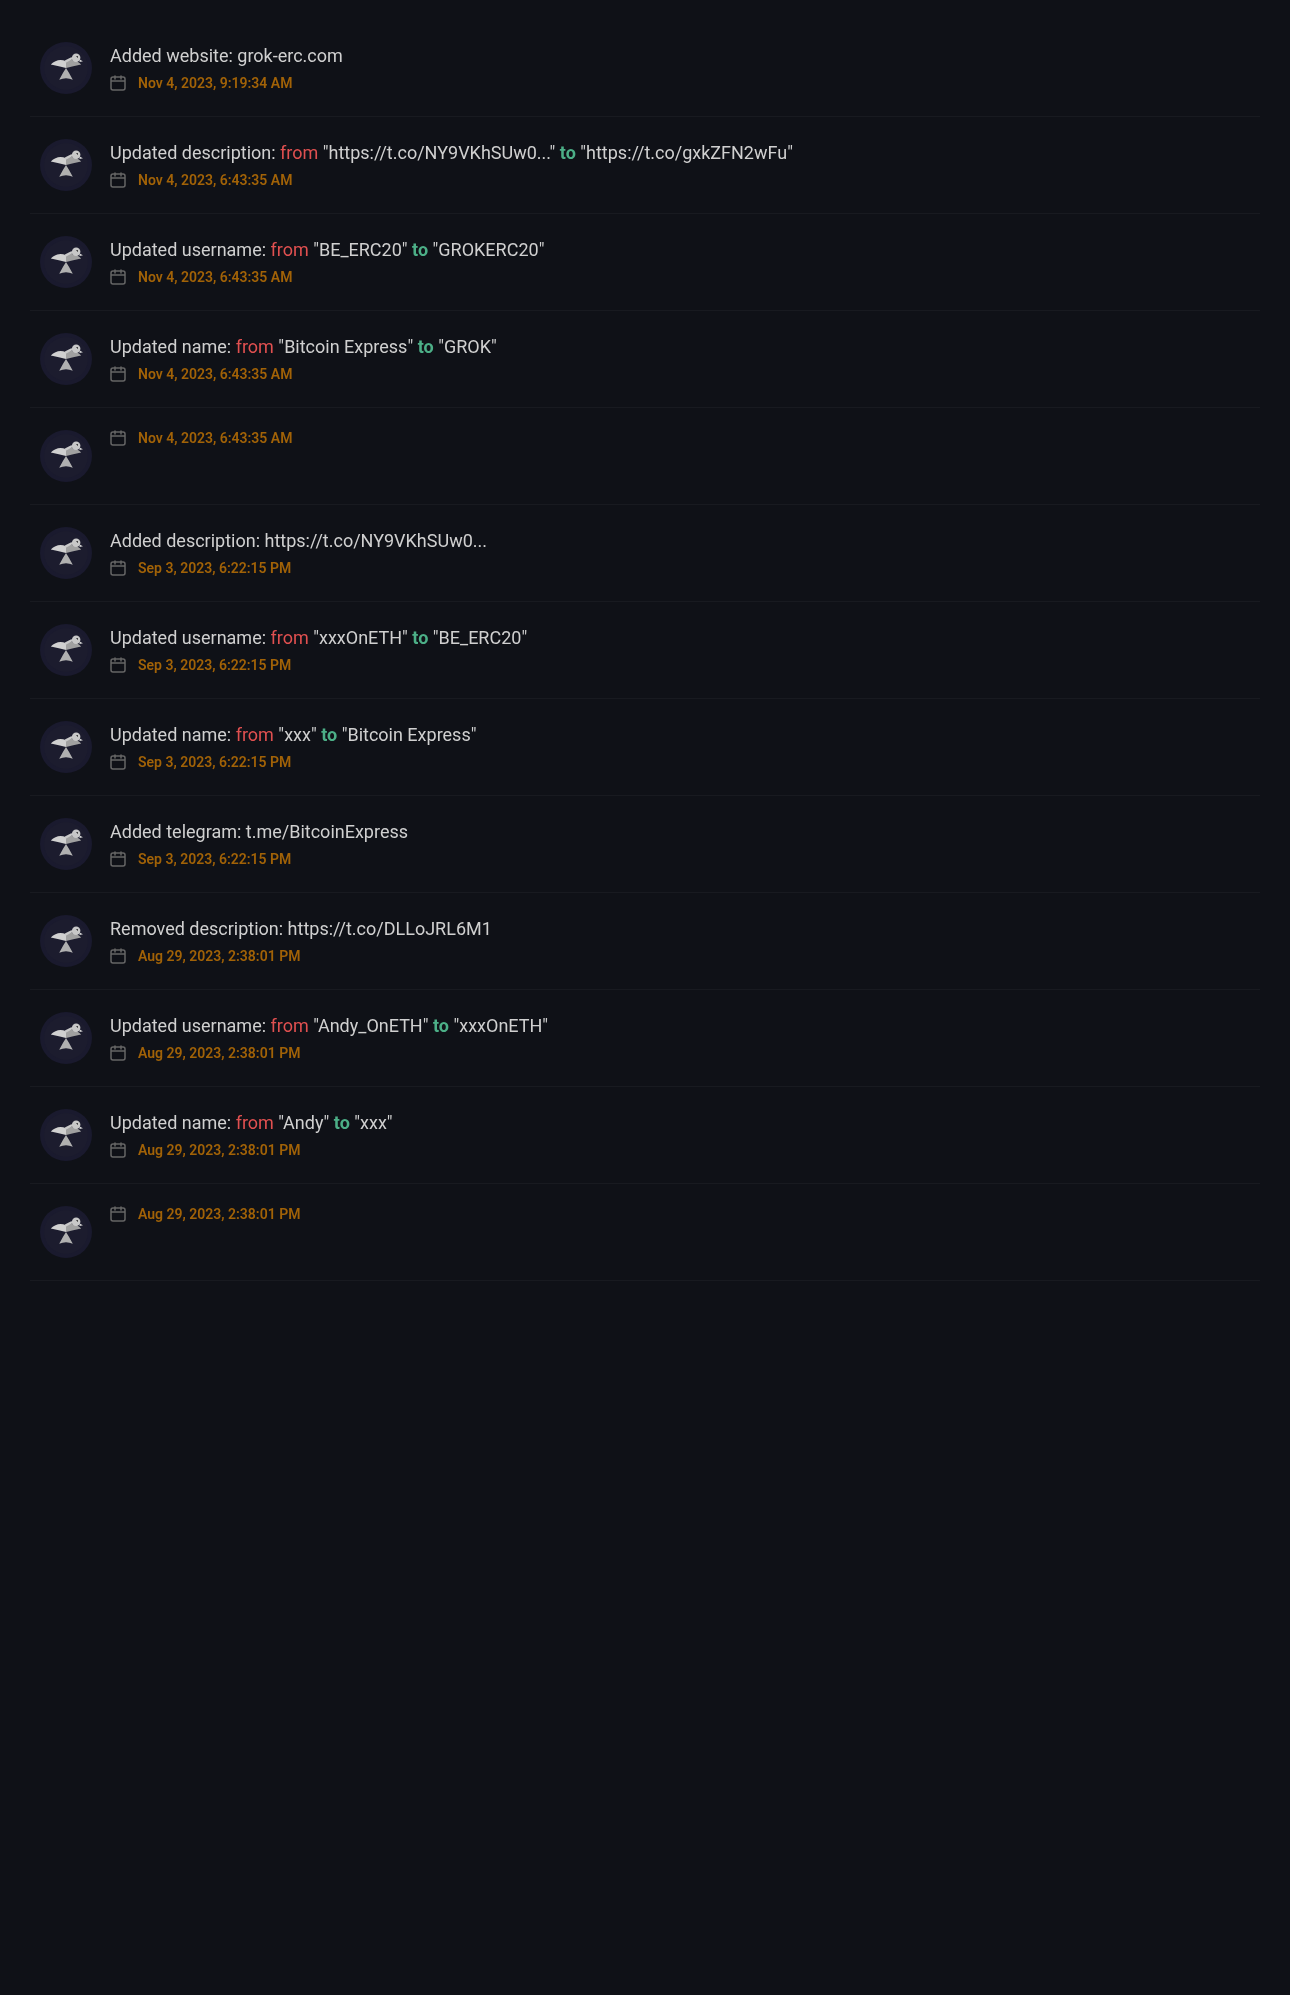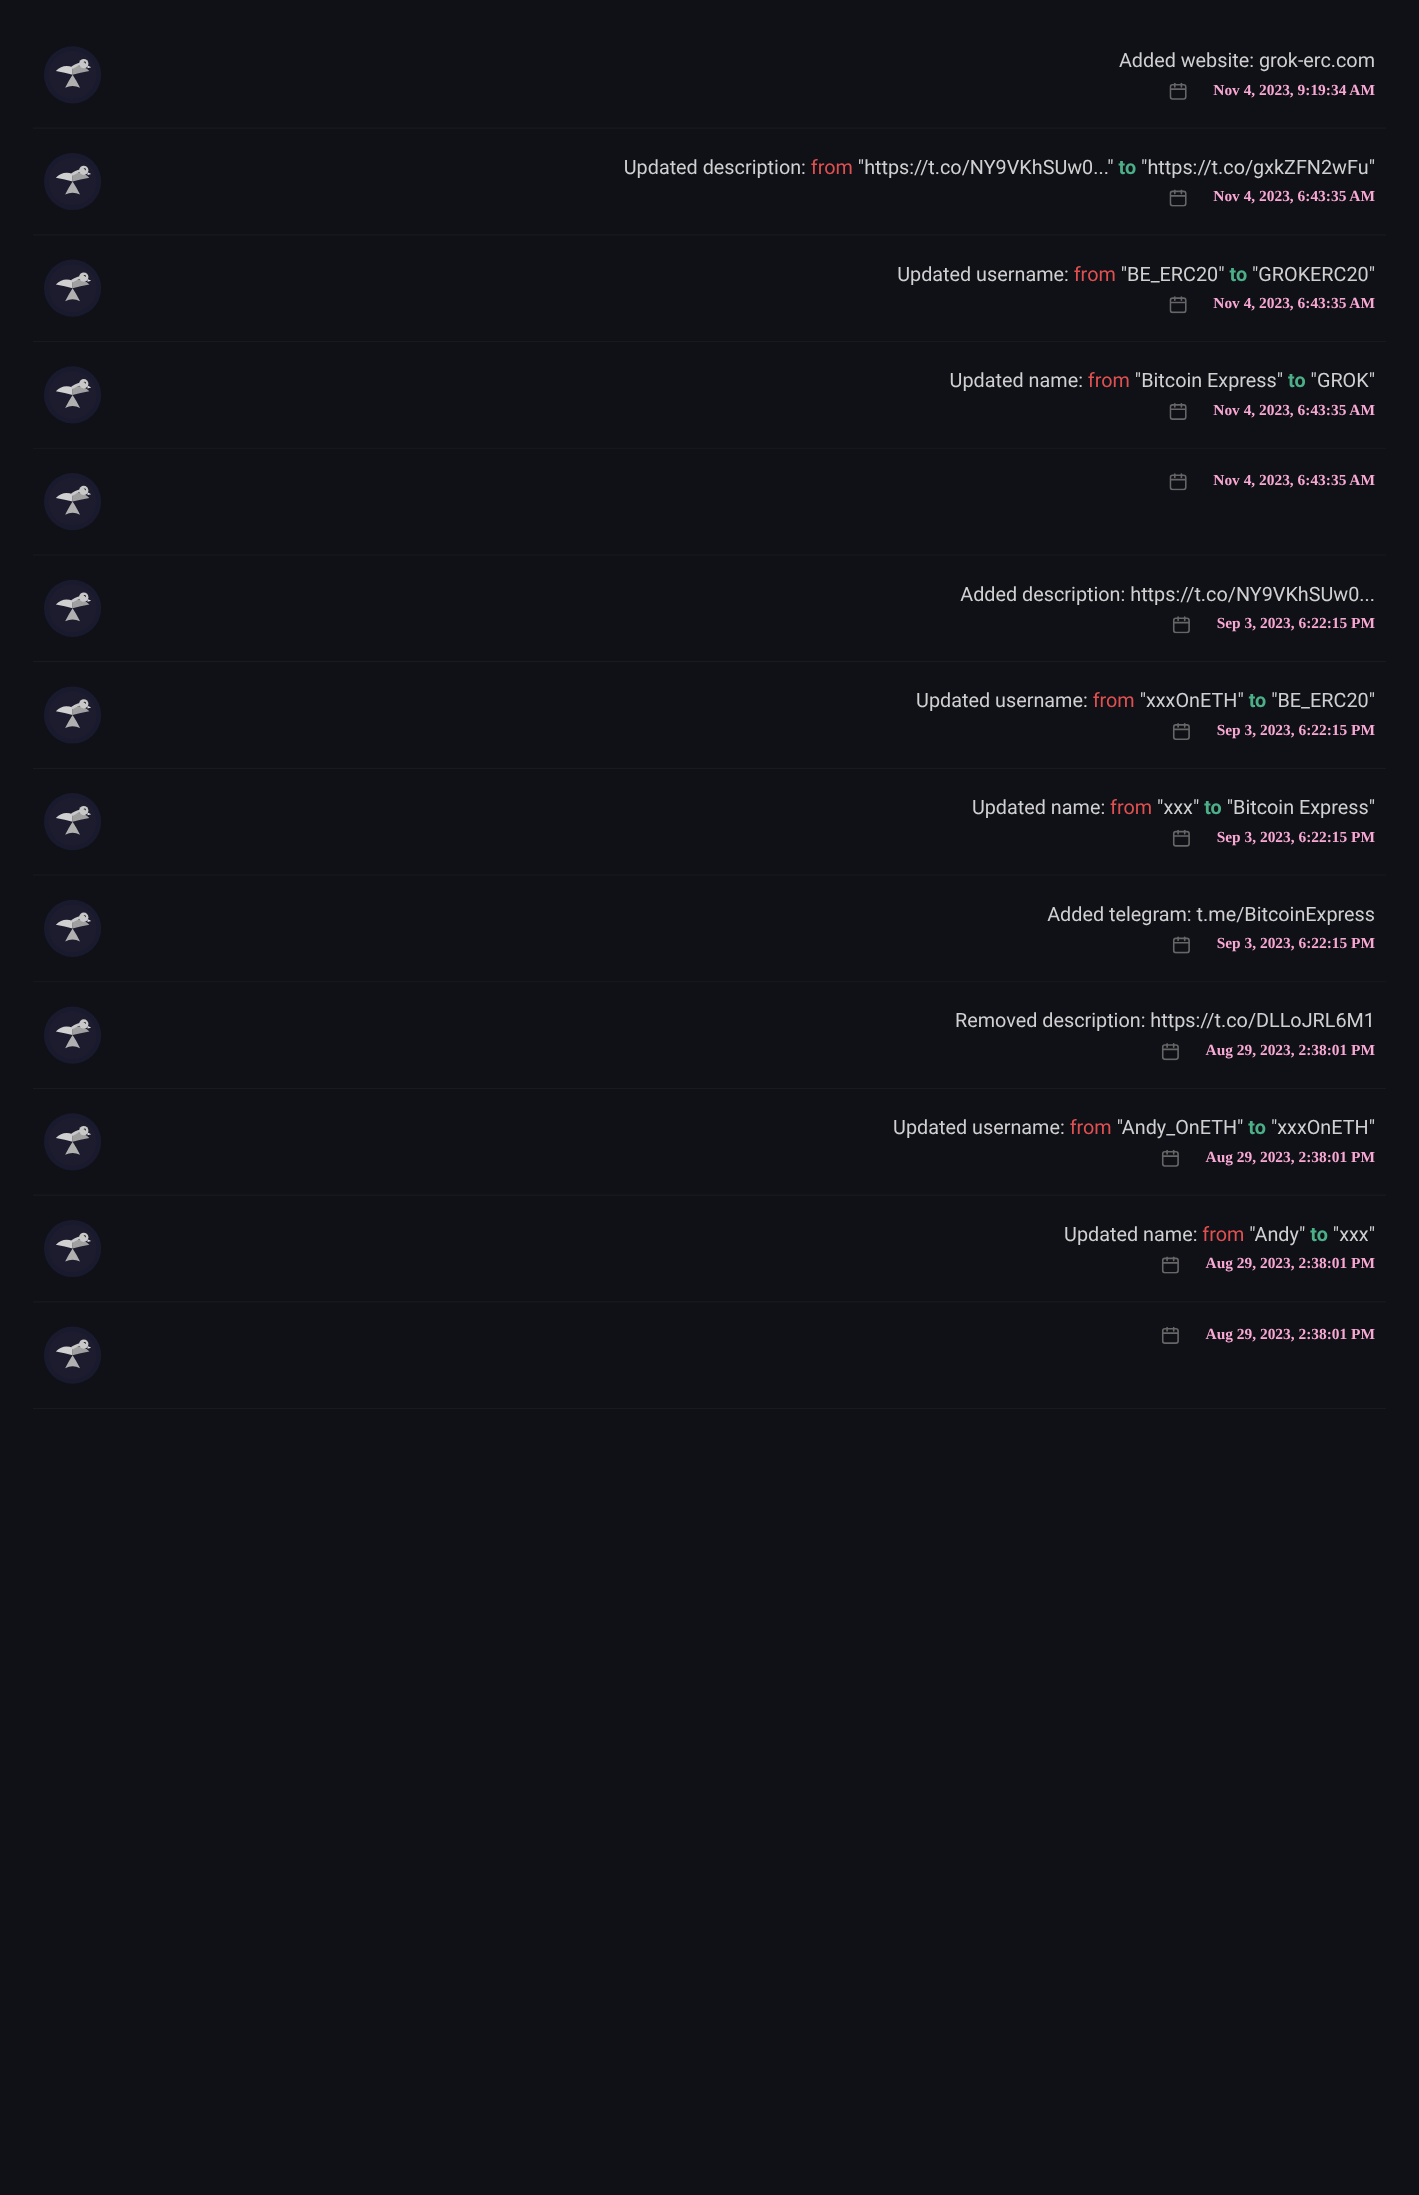--- a/index.html
+++ b/index.html
@@ -46,21 +46,20 @@
     .avatar svg {
       width: 44px;
       height: 44px;
     }
 
     .item-content {
       display: flex;
       flex-direction: column;
       gap: 6px;
       flex: 1;
-      align-items: flex-end;
     }
 
     .item-text {
       font-size: 18px;
       color: #d0d0d0;
       line-height: 1.5;
     }
 
     .item-text .keyword-from {
       color: #e05050;
@@ -68,25 +67,24 @@
     }
 
     .item-text .keyword-to {
       color: #4caf87;
       font-weight: 700;
     }
 
     .item-date {
       display: flex;
       align-items: center;
-      gap: 24px;
-      color: #f9a8d4;
+      gap: 12px;
+      color: #a16207;
       font-size: 14px;
       font-weight: 600;
-      font-family: Liberation Serif, serif;
     }
 
     .calendar-icon {
       width: 16px;
       height: 16px;
       display: inline-flex;
       align-items: center;
       justify-content: center;
     }
   </style>

